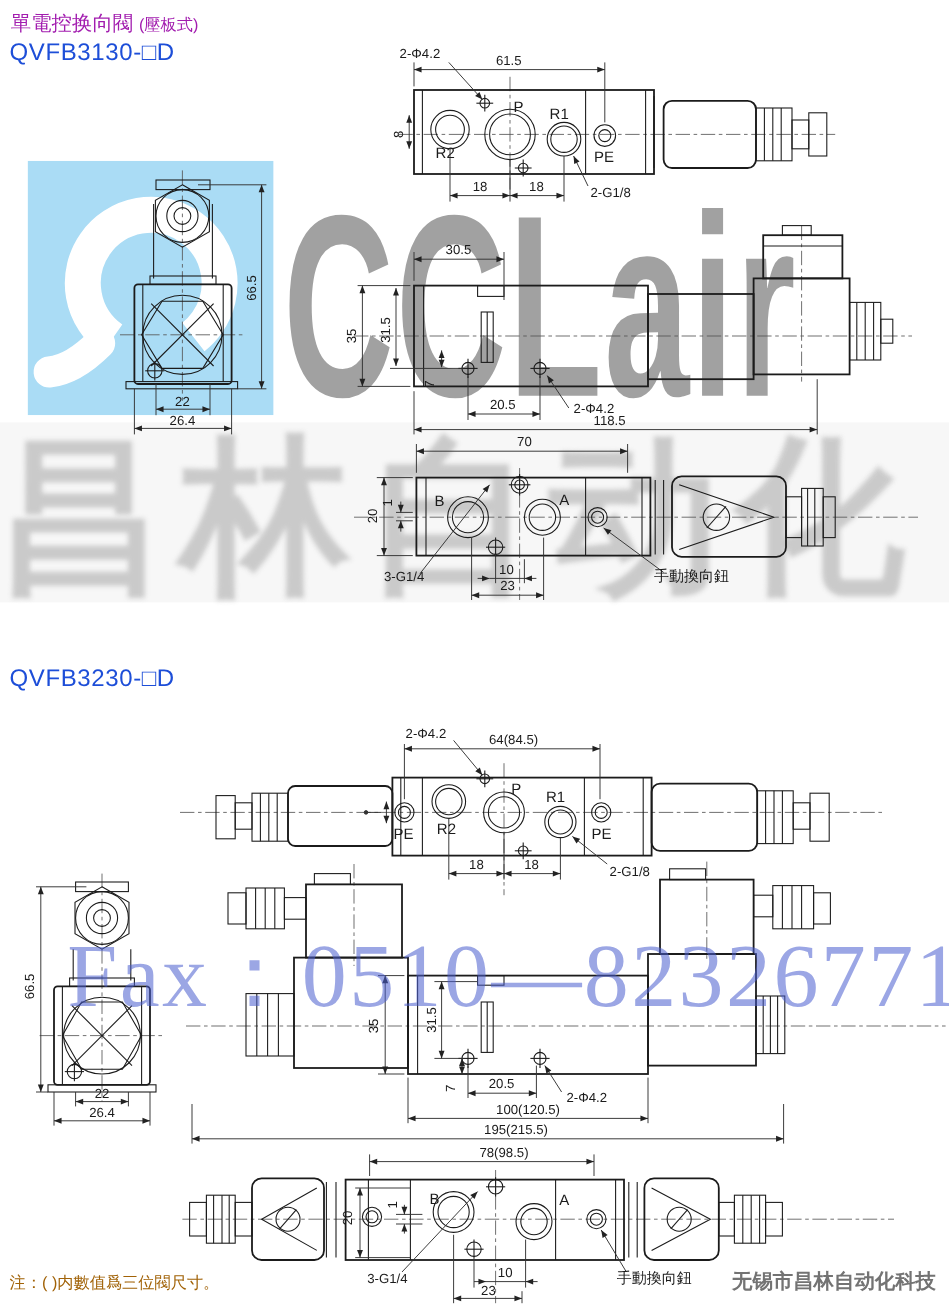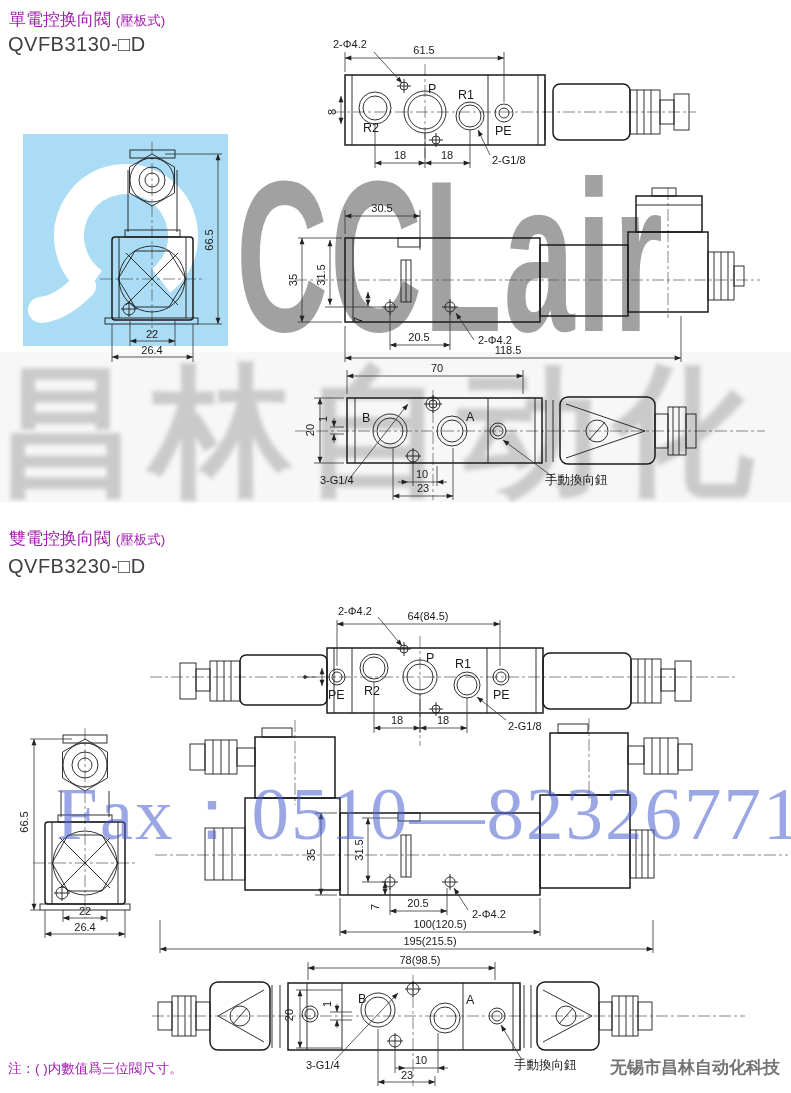--- a/index.html
+++ b/index.html
@@ -13,22 +13,22 @@
             transform:scale(.84,1.42);transform-origin:top left;z-index:1;line-height:1;}
   .wm-cn{position:absolute;left:-4px;top:360px;font-size:142px;font-weight:bold;color:#c8c8c8;
          opacity:.95;letter-spacing:12px;white-space:nowrap;filter:blur(2.2px);z-index:1;line-height:1;}
   .wm-tel{position:absolute;left:56px;top:678px;font-family:"Liberation Serif",serif;font-size:75px;
           color:#4a5ecf;opacity:.55;white-space:nowrap;z-index:5;letter-spacing:2px;line-height:1;}
   .wm-fax{position:absolute;left:56px;top:776px;font-family:"Liberation Serif",serif;font-size:75px;
           color:#4a5ecf;opacity:.55;white-space:nowrap;z-index:5;letter-spacing:2px;line-height:1;}
   
   .h-title{position:absolute;font-size:17px;color:#a21caf;z-index:4;}
   .h-title .sub{font-size:13.5px;}
-  .h-model{position:absolute;font-size:20px;letter-spacing:.5px;color:#404040;z-index:4;}
-  .note{position:absolute;left:8px;top:1060px;font-size:13.5px;color:#a21caf;z-index:6;}
+  .h-model{position:absolute;font-size:20px;letter-spacing:.5px;color:#1d4ed8;z-index:4;}
+  .note{position:absolute;left:8px;top:1060px;font-size:13.5px;color:#a16207;z-index:6;}
   .company{position:absolute;left:610px;top:1056px;font-size:17px;font-weight:bold;color:#737373;z-index:6;white-space:nowrap;}
   
   svg.draw{position:absolute;z-index:3;overflow:visible;}
   .ol {fill:none;stroke:#1b1b1b;stroke-width:1.5;}
   .ol2{fill:none;stroke:#1b1b1b;stroke-width:.9;}
   .cl {fill:none;stroke:#555;stroke-width:.7;stroke-dasharray:12 3 3 3;}
   .dim{fill:none;stroke:#333;stroke-width:.8;}
   text.dt{font:11px "Liberation Sans",sans-serif;fill:#1b1b1b;}
   text.pt{font:12.5px "Liberation Sans",sans-serif;fill:#1b1b1b;}
   text.ct{font:12.5px "Liberation Sans",sans-serif;fill:#1b1b1b;}
@@ -278,24 +278,20 @@
     <text class="dt" x="314" y="430" transform="rotate(-90 314 430)" text-anchor="middle">20</text>
     <text class="dt" x="327" y="419" transform="rotate(-90 327 419)" text-anchor="middle">1</text>
     <text class="pt" x="362" y="422">B</text>
     <text class="pt" x="466" y="421">A</text>
     <text class="dt" x="320" y="484">3-G1/4</text>
     <text class="dt" x="422" y="478" text-anchor="middle">10</text>
     <text class="dt" x="423" y="492" text-anchor="middle">23</text>
     <text class="ct" x="545" y="484">手動換向鈕</text>
   </svg>
 
-  <div class="h-title" style="left:9px;top:527px">
-    <span>雙電控换向閥</span>
-    <span class="sub">(壓板式)</span>
-  </div>
   <div class="h-model" style="left:8px;top:555px">QVFB3230-□D</div>
 
   <svg class="draw" style="left:140px;top:598px;width:600px;height:140px" viewBox="140 598 600 140">
     <line class="cl" x1="150" y1="677" x2="738" y2="677"></line>
     <line class="cl" x1="420" y1="636" x2="420" y2="746"></line>
     <g class="ol">
       <rect x="327" y="648" width="216" height="65"></rect>
       <rect x="240" y="655" width="87" height="50" rx="6"></rect>
       <rect x="543" y="653" width="88" height="56" rx="7"></rect>
     </g>

